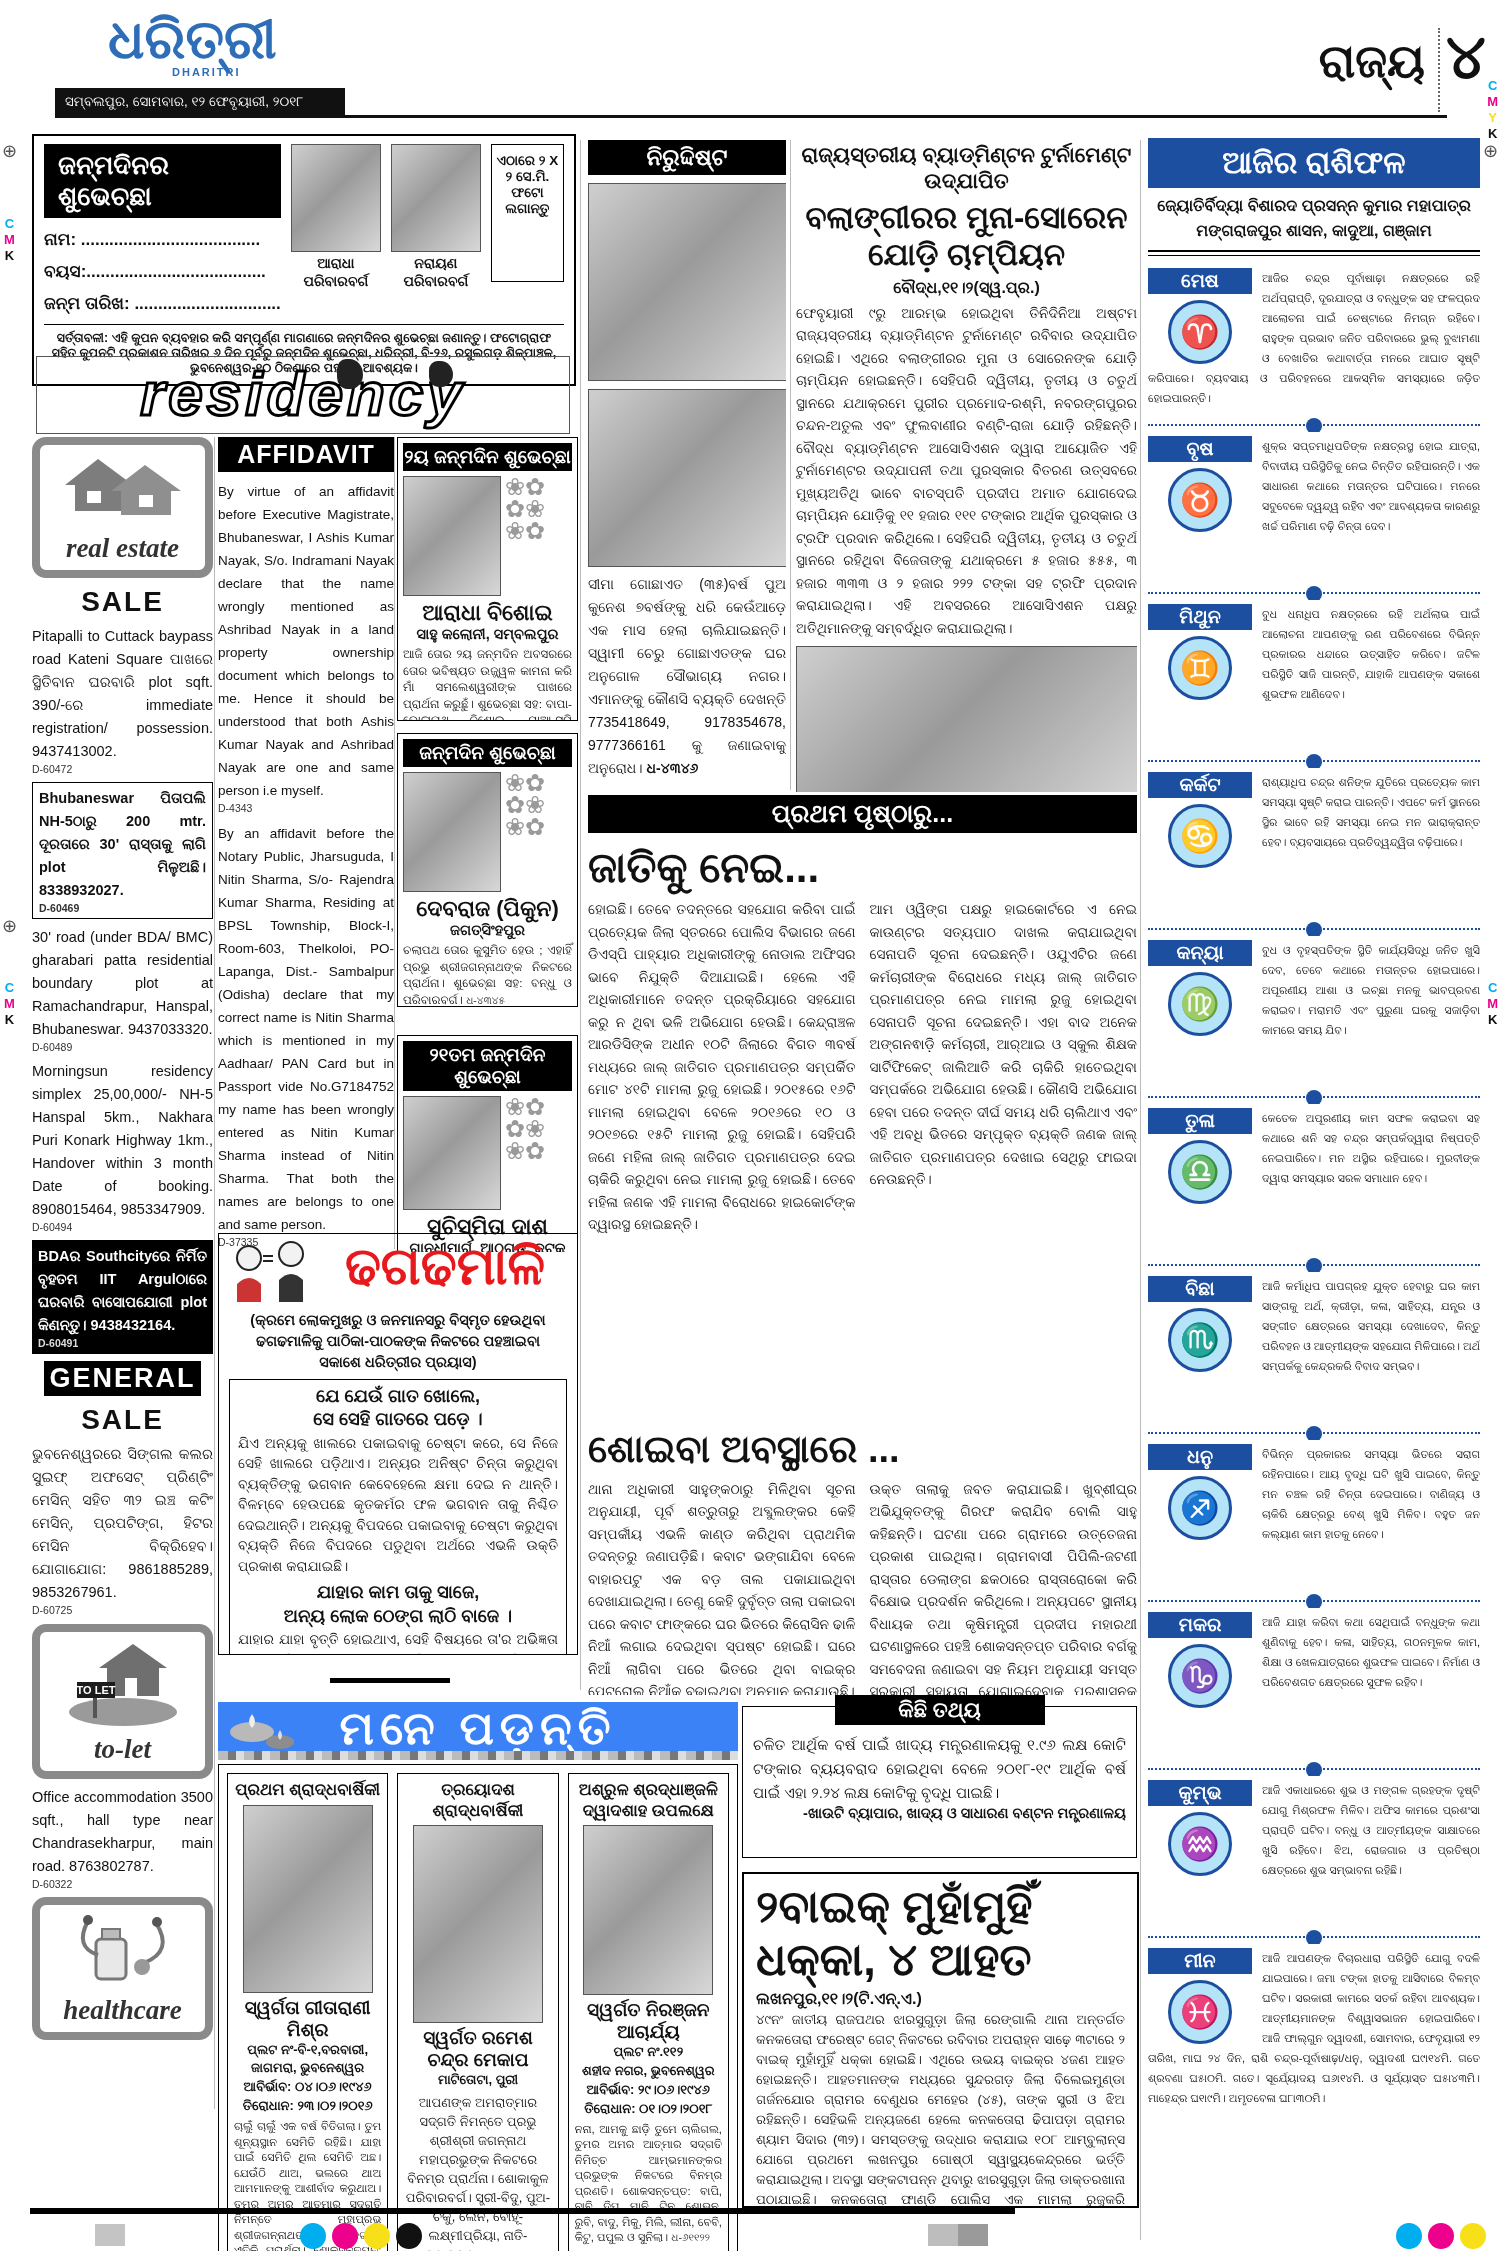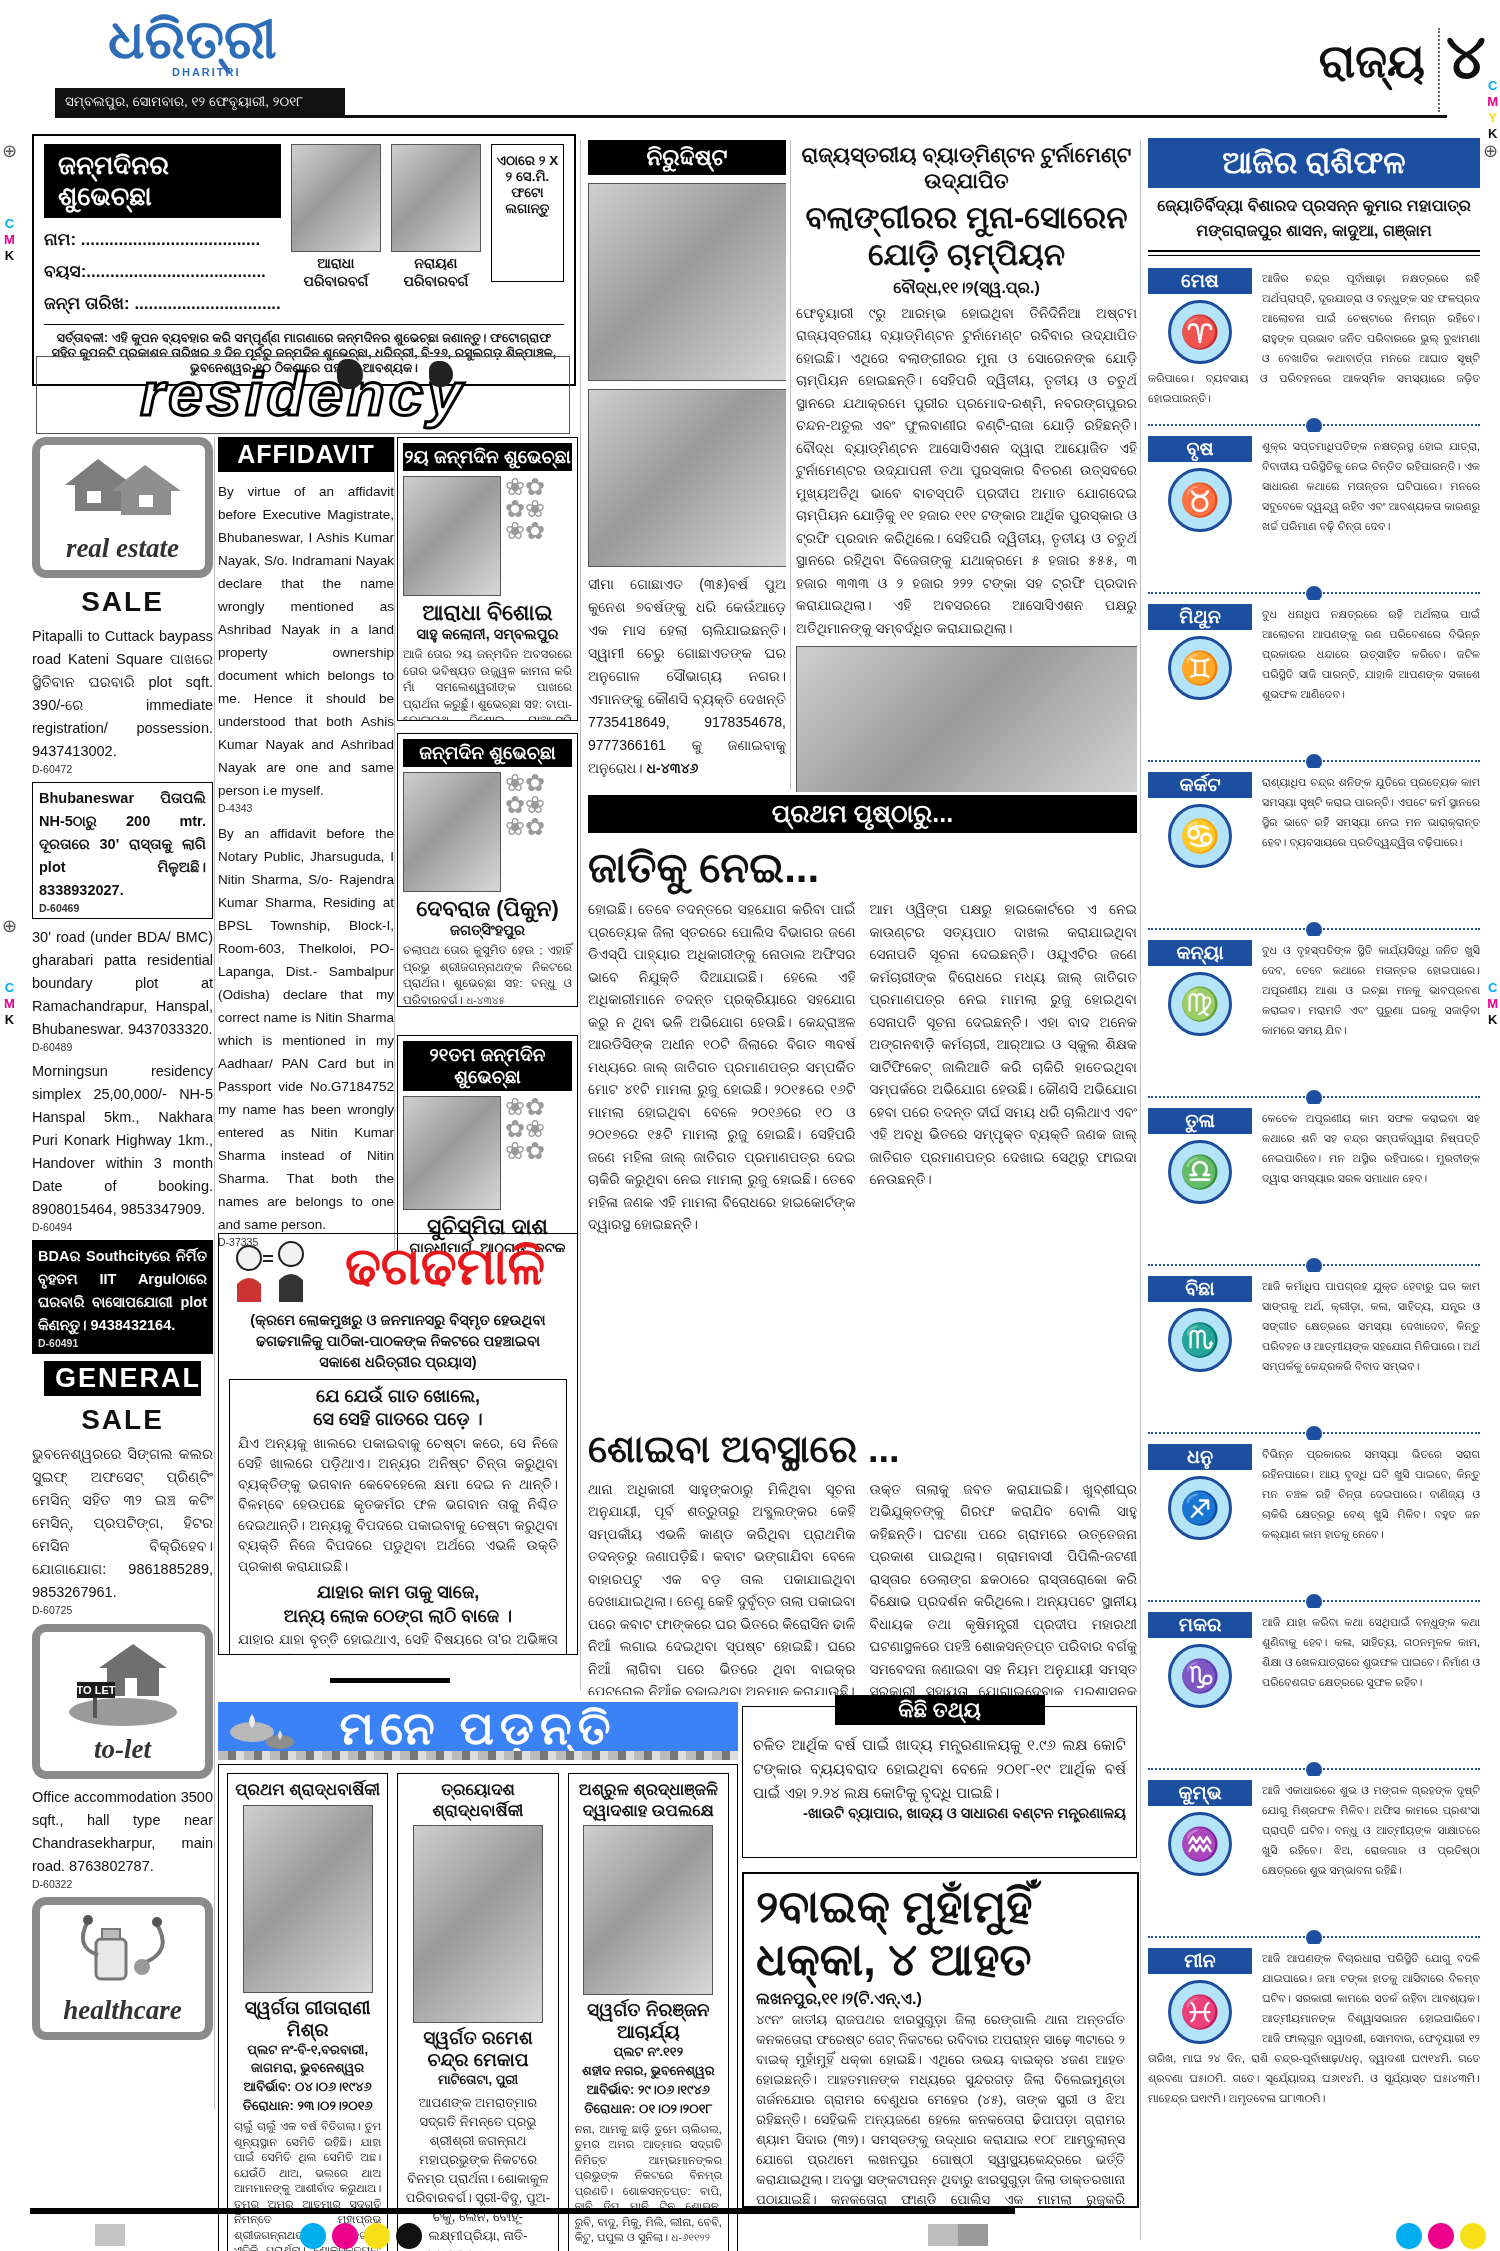--- a/index.html
+++ b/index.html
@@ -30,21 +30,21 @@
       -webkit-text-stroke:3px #000;text-stroke:3px #000;line-height:74px;}
   .blob{position:absolute;background:#222;border-radius:40% 60% 55% 45%;}
   
   .lbox{border:8px solid #8a8a8a;border-radius:14px;text-align:center;padding:6px 2px;}
   .lbox .brand{font-family:"Liberation Serif",serif;font-style:italic;font-weight:bold;font-size:27px;color:#333;}
   .saleh{font-size:28px;font-weight:bold;text-align:center;letter-spacing:2px;margin:8px 0 2px;}
   .adt{font-size:14.5px;line-height:23px;text-align:justify;margin:7px 0;}
   .adid{font-size:10.5px;color:#333;display:block;line-height:12px;}
   .boxedad{border:1.5px solid #000;padding:4px 6px;font-weight:bold;}
   .blackad{background:#000;color:#fff;font-weight:bold;padding:5px 6px;}
-  .genbar{background:#000;color:#fff;font-size:27px;font-weight:900;text-align:right;letter-spacing:2px;padding:2px 0;margin:6px 12px 0;}
+  .genbar{background:#000;color:#fff;font-size:27px;font-weight:900;text-align:center;letter-spacing:2px;padding:2px 0;margin:6px 12px 0;}
   
   .affbar{font-size:25px;letter-spacing:1px;padding:3px 0;}
   .afftext{font-size:13.5px;line-height:23px;text-align:justify;margin-top:8px;}
   
   .bday{border:1.5px solid #000;padding:5px;margin-bottom:12px;overflow:hidden;}
   .bday .hd{background:#000;color:#fff;font-weight:bold;font-size:18.5px;text-align:center;padding:3px 0;}
   .bday .nm{font-size:22px;font-weight:bold;text-align:center;margin-top:4px;}
   .bday .pl{font-size:14.5px;font-weight:bold;text-align:center;}
   .bday .msg{font-size:11.8px;line-height:16.5px;text-align:justify;margin-top:3px;}
   .flowers{color:#9a9a9a;font-size:24px;line-height:22px;text-align:center;}

